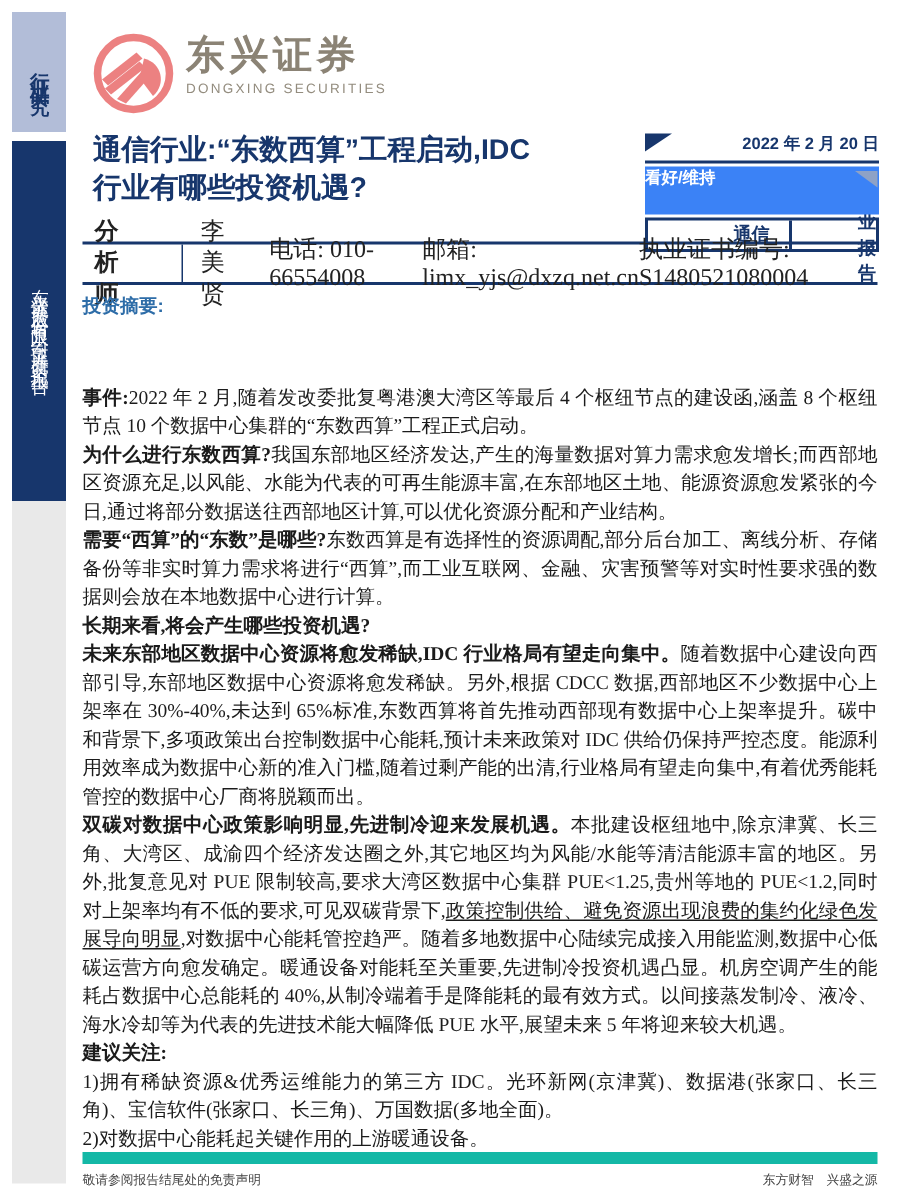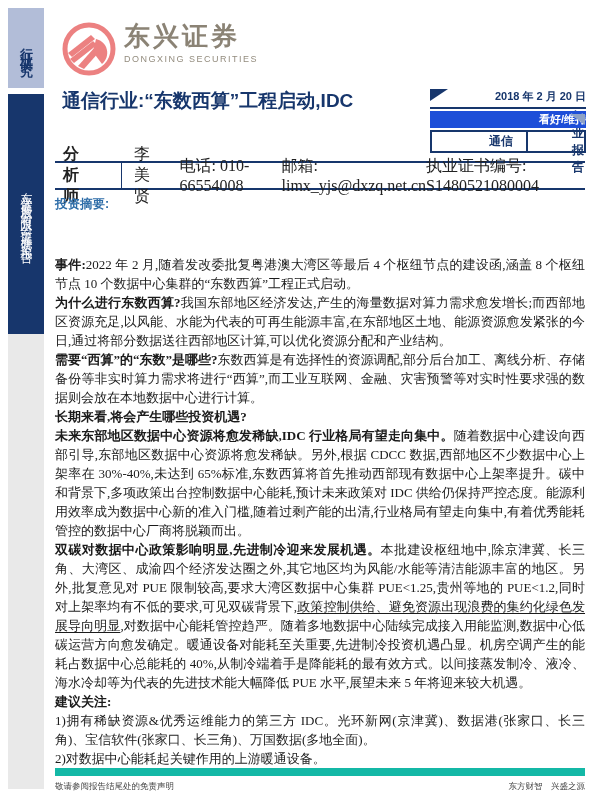--- a/index.html
+++ b/index.html
@@ -27,22 +27,22 @@
   
   .title { position:absolute; left:62px; top:88px; width:378px; color:#17366c; font-weight:bold;
            font-size:19px; line-height:25px; font-family:"Liberation Sans", sans-serif; }
 
   
   .infobox { position:absolute; left:430px; top:88px; width:156px; font-family:"Liberation Sans", sans-serif; }
   .ib-date { position:relative; height:19px; border-bottom:2px solid #17366c; font-size:11px;
              font-weight:bold; color:#17366c; text-align:right; line-height:17px; }
   .ib-date-tri { position:absolute; left:0; top:1px; width:0; height:0;
                  border-top:12px solid #17366c; border-right:18px solid transparent; }
-  .ib-rating { position:relative; margin-top:2px; height:17px; background:#1d4ed8; color:#ffffff;
-               font-size:11px; font-weight:bold; text-align:right; line-height:17px; }
+  .ib-rating { position:relative; margin-top:2px; height:32px; background:#3b82f6; color:#ffffff;
+               font-size:11px; font-weight:bold; text-align:left; line-height:17px; }
   .ib-rating-tri { position:absolute; right:1px; top:3px; width:0; height:0;
                    border-top:11px solid #8ea2c6; border-left:15px solid transparent; }
   .ib-cat { display:flex; margin-top:2px; height:19px; border:2px solid #17366c; }
   .ib-cat-cell { display:flex; align-items:center; justify-content:center; color:#17366c;
                  font-weight:bold; font-size:12px;padding-left:44px; }
   .ib-cat-left { width:62px; border-right:2px solid #17366c; }
   .ib-cat-right { flex:1; }
 
   
   .analyst { position:absolute; left:55px; top:161px; width:530px; height:25px;
@@ -92,26 +92,27 @@
       </svg>
     </span>
     <span class="logo-txt">
       <div class="logo-cn">东兴证券</div>
       <div class="logo-en">DONGXING  SECURITIES</div>
     </span>
   </div>
 
   <div class="title">
     <div>通信行业:“东数西算”工程启动,IDC</div>
+    <div>行业有哪些投资机遇?</div>
   </div>
 
   <div class="infobox">
     <div class="ib-date">
       <span class="ib-date-tri"></span>
-      <span>2018 年 2 月 20 日</span>
+      <span>2022 年 2 月 20 日</span>
     </div>
     <div class="ib-rating">
       <span>看好/维持</span>
       <span class="ib-rating-tri"></span>
     </div>
     <div class="ib-cat">
       <span class="ib-cat-cell ib-cat-left">通信</span>
       <span class="ib-cat-cell ib-cat-right">行业报告</span>
     </div>
   </div>

